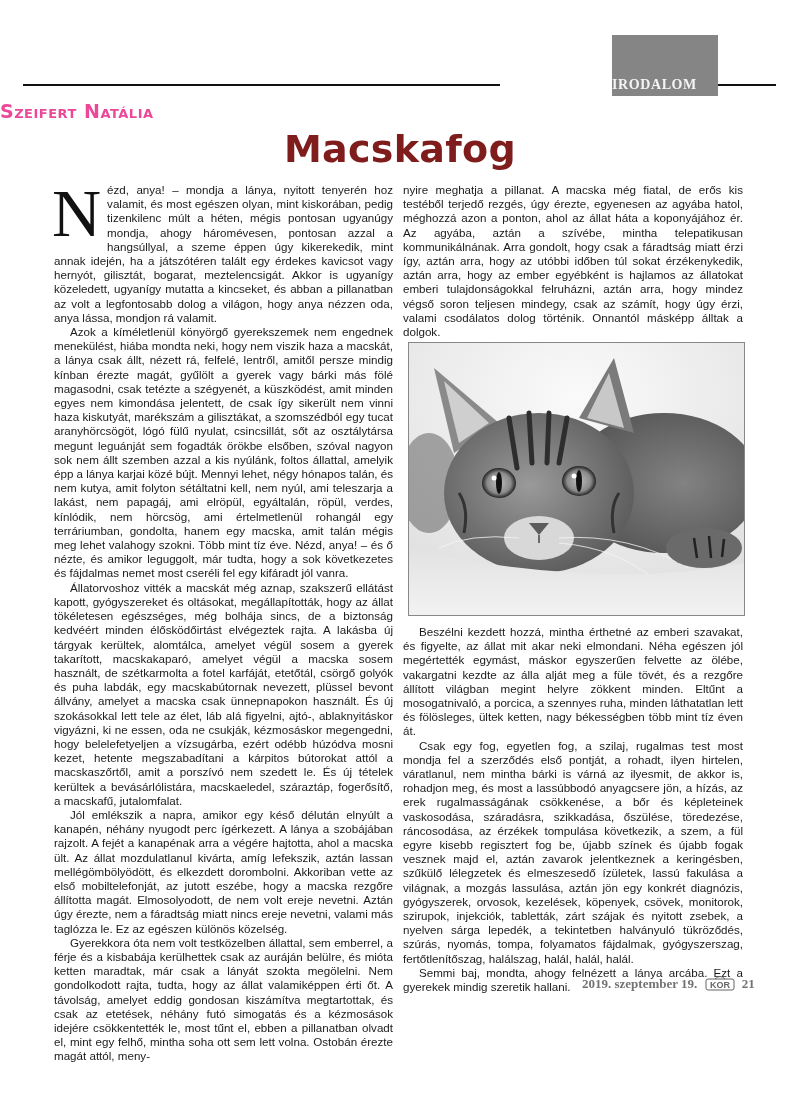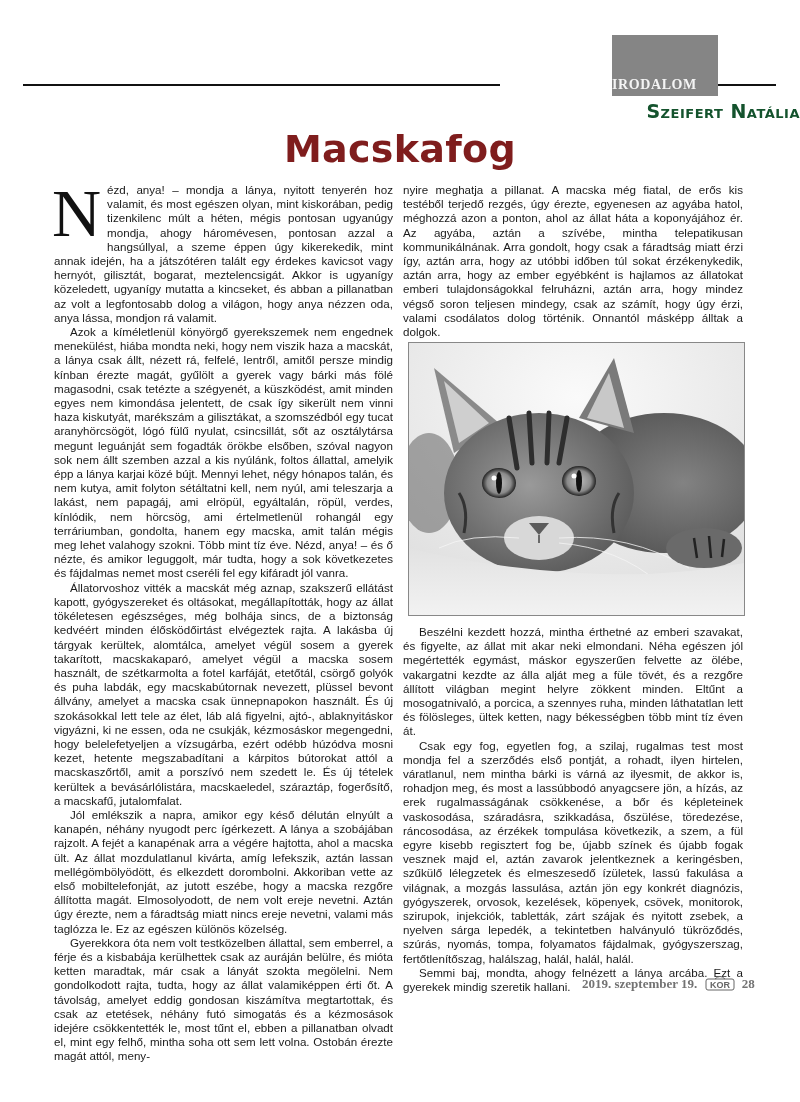--- a/index.html
+++ b/index.html
@@ -6,23 +6,23 @@
   body { width: 800px; height: 1102px; position: relative; overflow: hidden; color: #111; }
   .page { position: absolute; left: 0; top: 0; width: 800px; height: 1102px; }
 
   
   .rule { position: absolute; left: 23px; top: 84px; width: 477px; height: 2px; background: #111; }
   .rule-right { position: absolute; left: 718px; top: 84px; width: 58px; height: 2px; background: #111; }
   .section-tab { position: absolute; left: 612px; top: 35px; width: 106px; height: 61px; background: #858585; }
   .section-tab span { position: absolute; left: 0; right: 0; bottom: 3px; text-align: left;
     font-family: "Liberation Serif", serif; font-weight: bold; font-size: 14px; letter-spacing: 0.6px; color: #f4f4f4; }
 
-  .author { position: absolute; left: 0; width: 800px; top: 100px; text-align: right;
+  .author { position: absolute; left: 0; width: 800px; top: 100px; text-align: left;
     font-family: "DejaVu Sans", sans-serif; font-variant: small-caps; font-size: 19px; font-weight: bold;
-    color: #14532d; letter-spacing: 0.5px; }
+    color: #ec4899; letter-spacing: 0.5px; }
   .title { position: absolute; left: 0; width: 800px; top: 127px; text-align: center;
     font-family: "DejaVu Sans", sans-serif; font-weight: bold; font-size: 38px; color: #7f1d1d; letter-spacing: 0.3px; }
 
   .col { position: absolute; font-family: "Liberation Sans", sans-serif; font-size: 11.6px; line-height: 14.2px;
     text-align: justify; color: #1a1a1a; hyphens: manual; }
   .col-left { left: 54px; top: 183px; width: 339px; }
   .col-right-top { left: 403px; top: 183px; width: 340px; }
   .col-right-bottom { left: 403px; top: 625px; width: 340px; }
   .col p { margin: 0; text-indent: 16px; }
   .col p.noindent { text-indent: 0; }
@@ -128,15 +128,15 @@
     <p>Semmi baj, mondta, ahogy felnézett a lánya arcába. Ezt a gyerekek mindig szeretik hallani.</p>
   </div>
 
   <div class="footer">
     <span>2019. szeptember 19.</span>
     <svg class="logo" viewBox="0 0 30 16">
       <rect x="1" y="4" width="28" height="11" rx="2" fill="none" stroke="#666" stroke-width="1"></rect>
       <text x="15" y="13" text-anchor="middle" font-family="Liberation Sans, sans-serif" font-size="9" font-weight="bold" fill="#666">KOR</text>
       <path d="M10 4 Q15 -1 20 4" stroke="#666" fill="none" stroke-width="1"></path>
     </svg>
-    <span>28</span>
+    <span>21</span>
   </div>
 </div>
 
 </body></html>

